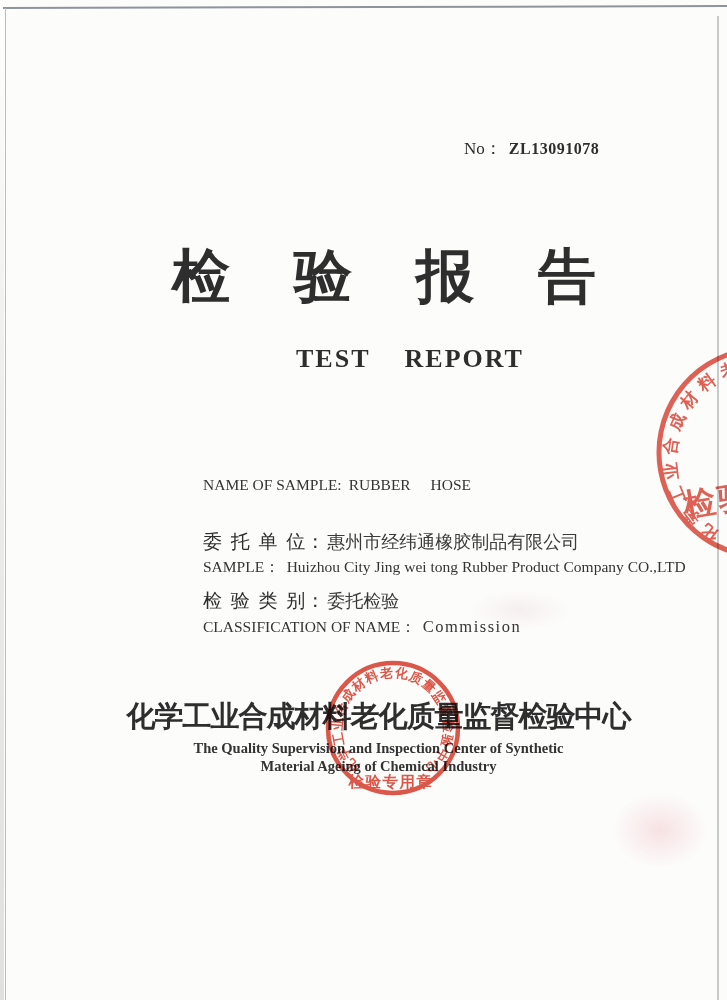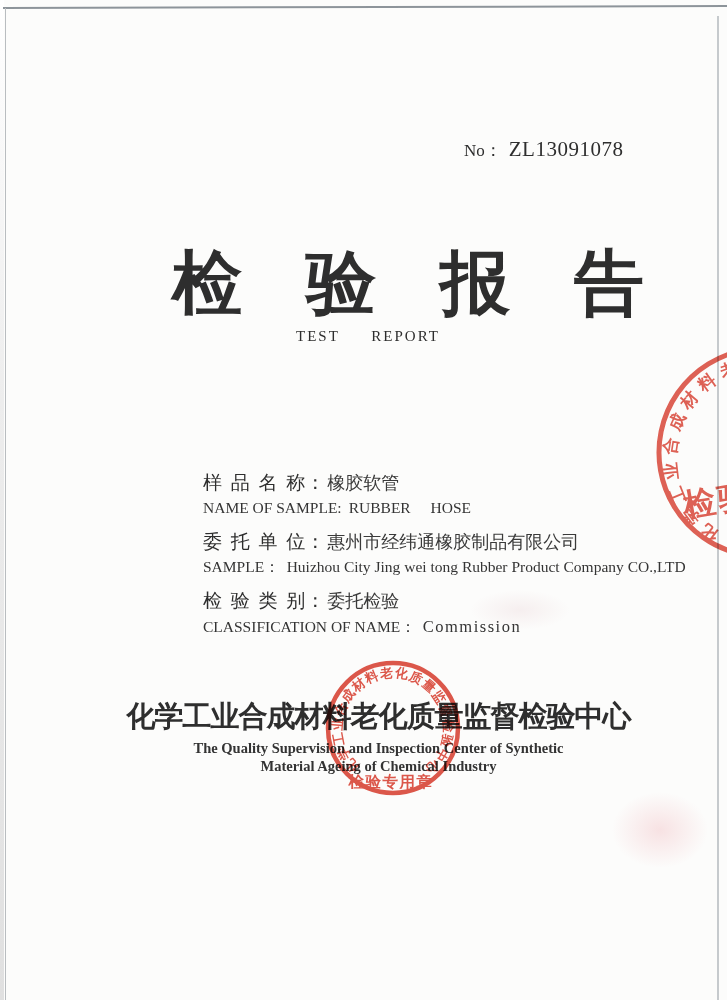--- a/index.html
+++ b/index.html
@@ -10,29 +10,29 @@
     color:#2e2e2e;
   }
   
   .edge-top   { position:absolute; left:3px; top:7px; width:724px; height:2px; background:#8d949a; transform:rotate(-0.15deg); transform-origin:left center; }
   .edge-left  { position:absolute; left:5px; top:8px; width:1px; height:992px; background:#b9bdc0; }
   .edge-right { position:absolute; left:717px; top:16px; width:2px; height:984px; background:#c6cacd; }
   .edge-left-band { position:absolute; left:0; top:0; width:4px; height:1000px;
     background:linear-gradient(#ffffff, #ededed 40%, #e0e0e0); }
 
   .report-no { position:absolute; left:464px; top:137px; font-size:17px; white-space:nowrap; }
-  .report-no .no-value { font-weight:normal; font-size:21px; letter-spacing:0.5px; margin-left:7px; }
+  .report-no .no-value { font-weight:bold; font-size:16px; letter-spacing:0.5px; margin-left:7px; }
 
   .title-zh {
     position:absolute; left:172px; top:244px; line-height:1.15;
-    font-size:70px; font-weight:bold; letter-spacing:64px; white-space:nowrap;
+    font-size:58px; font-weight:bold; letter-spacing:64px; white-space:nowrap;
   }
   .title-en {
-    position:absolute; left:296px; top:328px;
-    font-size:15px; font-weight:normal; letter-spacing:2px; word-spacing:26px; white-space:nowrap;
+    position:absolute; left:296px; top:344px;
+    font-size:26px; font-weight:bold; letter-spacing:2px; word-spacing:26px; white-space:nowrap;
   }
 
   .field { position:absolute; left:203px; white-space:nowrap; }
   .field-1 { top:472px; }
   .field-2 { top:531px; }
   .field-3 { top:590px; }
   .field .zh { font-size:19px; line-height:1.2; }
   .field .zh .lbl { word-spacing:3px; letter-spacing:0.5px; }
   .field .zh .val { margin-left:2px; font-size:18px; color:#3a3a3a; }
   .field .en { font-size:15.5px; line-height:1.2; margin-top:4px; color:#343434; }
@@ -66,23 +66,20 @@
   <div class="edge-right"></div>
 
   <div class="report-no">
     <span class="no-label">No：</span><span class="no-value">ZL13091078</span>
   </div>
 
   <div class="title-zh">检验报告</div>
   <div class="title-en">TEST REPORT</div>
 
   <div class="field field-1">
-    <div class="zh">
-      <span class="lbl">样 品 名 称：</span><span class="val">橡胶软管</span>
-    </div>
     <div class="en">
       <span class="lbl">NAME OF SAMPLE:</span><span class="val">RUBBER HOSE</span>
     </div>
   </div>
 
   <div class="field field-2">
     <div class="zh">
       <span class="lbl">委 托 单 位：</span><span class="val">惠州市经纬通橡胶制品有限公司</span>
     </div>
     <div class="en">

